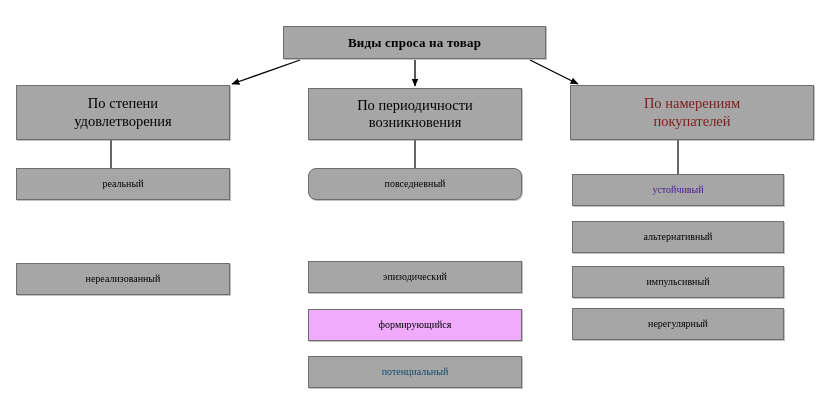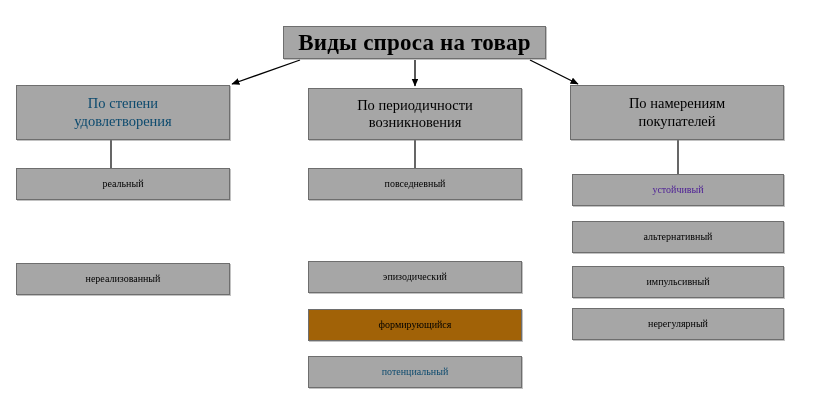--- a/index.html
+++ b/index.html
@@ -34,21 +34,21 @@
     display: flex;
     align-items: center;
     justify-content: center;
     text-align: center;
     color: #000000;
     line-height: 1.18;
     padding: 0 4px;
   }
   .node-title {
     font-weight: bold;
-    font-size: 23px;
+    font-size: 13px;
     letter-spacing: 0.2px;
   }
   .node-category {
     font-size: 14.5px;
     white-space: pre-line;
   }
   .node-leaf {
     font-size: 10px;
   }
 </style>
@@ -70,32 +70,32 @@
 
     <line x1="530" y1="60" x2="578" y2="84" stroke="#000000" stroke-width="1.3" marker-end="url(#arrowhead)"></line>
 
     <line x1="111" y1="140" x2="111" y2="168" stroke="#000000" stroke-width="1.2"></line>
     <line x1="415" y1="140" x2="415" y2="168" stroke="#000000" stroke-width="1.2"></line>
     <line x1="678" y1="140" x2="678" y2="174" stroke="#000000" stroke-width="1.2"></line>
   </svg>
 
   <div class="node node-title" style="left: 283px; top: 26px; width: 263px; height: 33px; background: rgb(166, 166, 166); border-color: rgb(110, 110, 110); color: rgb(0, 0, 0);">Виды спроса на товар</div>
 
-  <div class="node node-category" style="left: 16px; top: 85px; width: 214px; height: 55px; background: rgb(166, 166, 166); border-color: rgb(110, 110, 110); color: #0c4a6e;">По степени
+  <div class="node node-category" style="left: 16px; top: 85px; width: 214px; height: 55px; background: rgb(166, 166, 166); border-color: rgb(110, 110, 110); color: #000000;">По степени
 удовлетворения</div>
   <div class="node node-leaf" style="left: 16px; top: 168px; width: 214px; height: 32px; background: rgb(166, 166, 166); border-color: rgb(110, 110, 110); color: rgb(0, 0, 0);">реальный</div>
   <div class="node node-leaf" style="left: 16px; top: 263px; width: 214px; height: 32px; background: rgb(166, 166, 166); border-color: rgb(110, 110, 110); color: rgb(0, 0, 0);">нереализованный</div>
 
   <div class="node node-category" style="left: 308px; top: 88px; width: 214px; height: 52px; background: rgb(166, 166, 166); border-color: rgb(110, 110, 110); color: rgb(0, 0, 0);">По периодичности
 возникновения</div>
-  <div class="node node-leaf" style="left: 308px; top: 168px; width: 214px; height: 32px; background: rgb(166, 166, 166); border-color: rgb(110, 110, 110); color: rgb(0, 0, 0);">повседневный</div>
+  <div class="node node-leaf" style="left: 308px; top: 168px; width: 214px; height: 32px; background: rgb(166, 166, 166); border-color: rgb(110, 110, 110); color: rgb(0, 0, 0); border-radius: 8px;">повседневный</div>
   <div class="node node-leaf" style="left: 308px; top: 261px; width: 214px; height: 32px; background: rgb(166, 166, 166); border-color: rgb(110, 110, 110); color: rgb(0, 0, 0);">эпизодический</div>
-  <div class="node node-leaf" style="left: 308px; top: 309px; width: 214px; height: 32px; background: #a16207; border-color: rgb(110, 110, 110); color: rgb(0, 0, 0);">формирующийся</div>
+  <div class="node node-leaf" style="left: 308px; top: 309px; width: 214px; height: 32px; background: #f0abfc; border-color: rgb(110, 110, 110); color: rgb(0, 0, 0);">формирующийся</div>
   <div class="node node-leaf" style="left: 308px; top: 356px; width: 214px; height: 32px; background: rgb(166, 166, 166); border-color: rgb(110, 110, 110); color: #0c4a6e;">потенциальный</div>
 
-  <div class="node node-category" style="left: 570px; top: 85px; width: 214px; height: 55px; background: rgb(166, 166, 166); border-color: rgb(110, 110, 110); color: #000000;">По намерениям
+  <div class="node node-category" style="left: 570px; top: 85px; width: 244px; height: 55px; background: rgb(166, 166, 166); border-color: rgb(110, 110, 110); color: #7f1d1d;">По намерениям
 покупателей</div>
   <div class="node node-leaf" style="left: 572px; top: 174px; width: 212px; height: 32px; background: rgb(166, 166, 166); border-color: rgb(110, 110, 110); color: #4c1d95;">устойчивый</div>
   <div class="node node-leaf" style="left: 572px; top: 221px; width: 212px; height: 32px; background: rgb(166, 166, 166); border-color: rgb(110, 110, 110); color: rgb(0, 0, 0);">альтернативный</div>
   <div class="node node-leaf" style="left: 572px; top: 266px; width: 212px; height: 32px; background: rgb(166, 166, 166); border-color: rgb(110, 110, 110); color: rgb(0, 0, 0);">импульсивный</div>
   <div class="node node-leaf" style="left: 572px; top: 308px; width: 212px; height: 32px; background: rgb(166, 166, 166); border-color: rgb(110, 110, 110); color: rgb(0, 0, 0);">нерегулярный</div>
 
 </div>
 
 </body></html>

